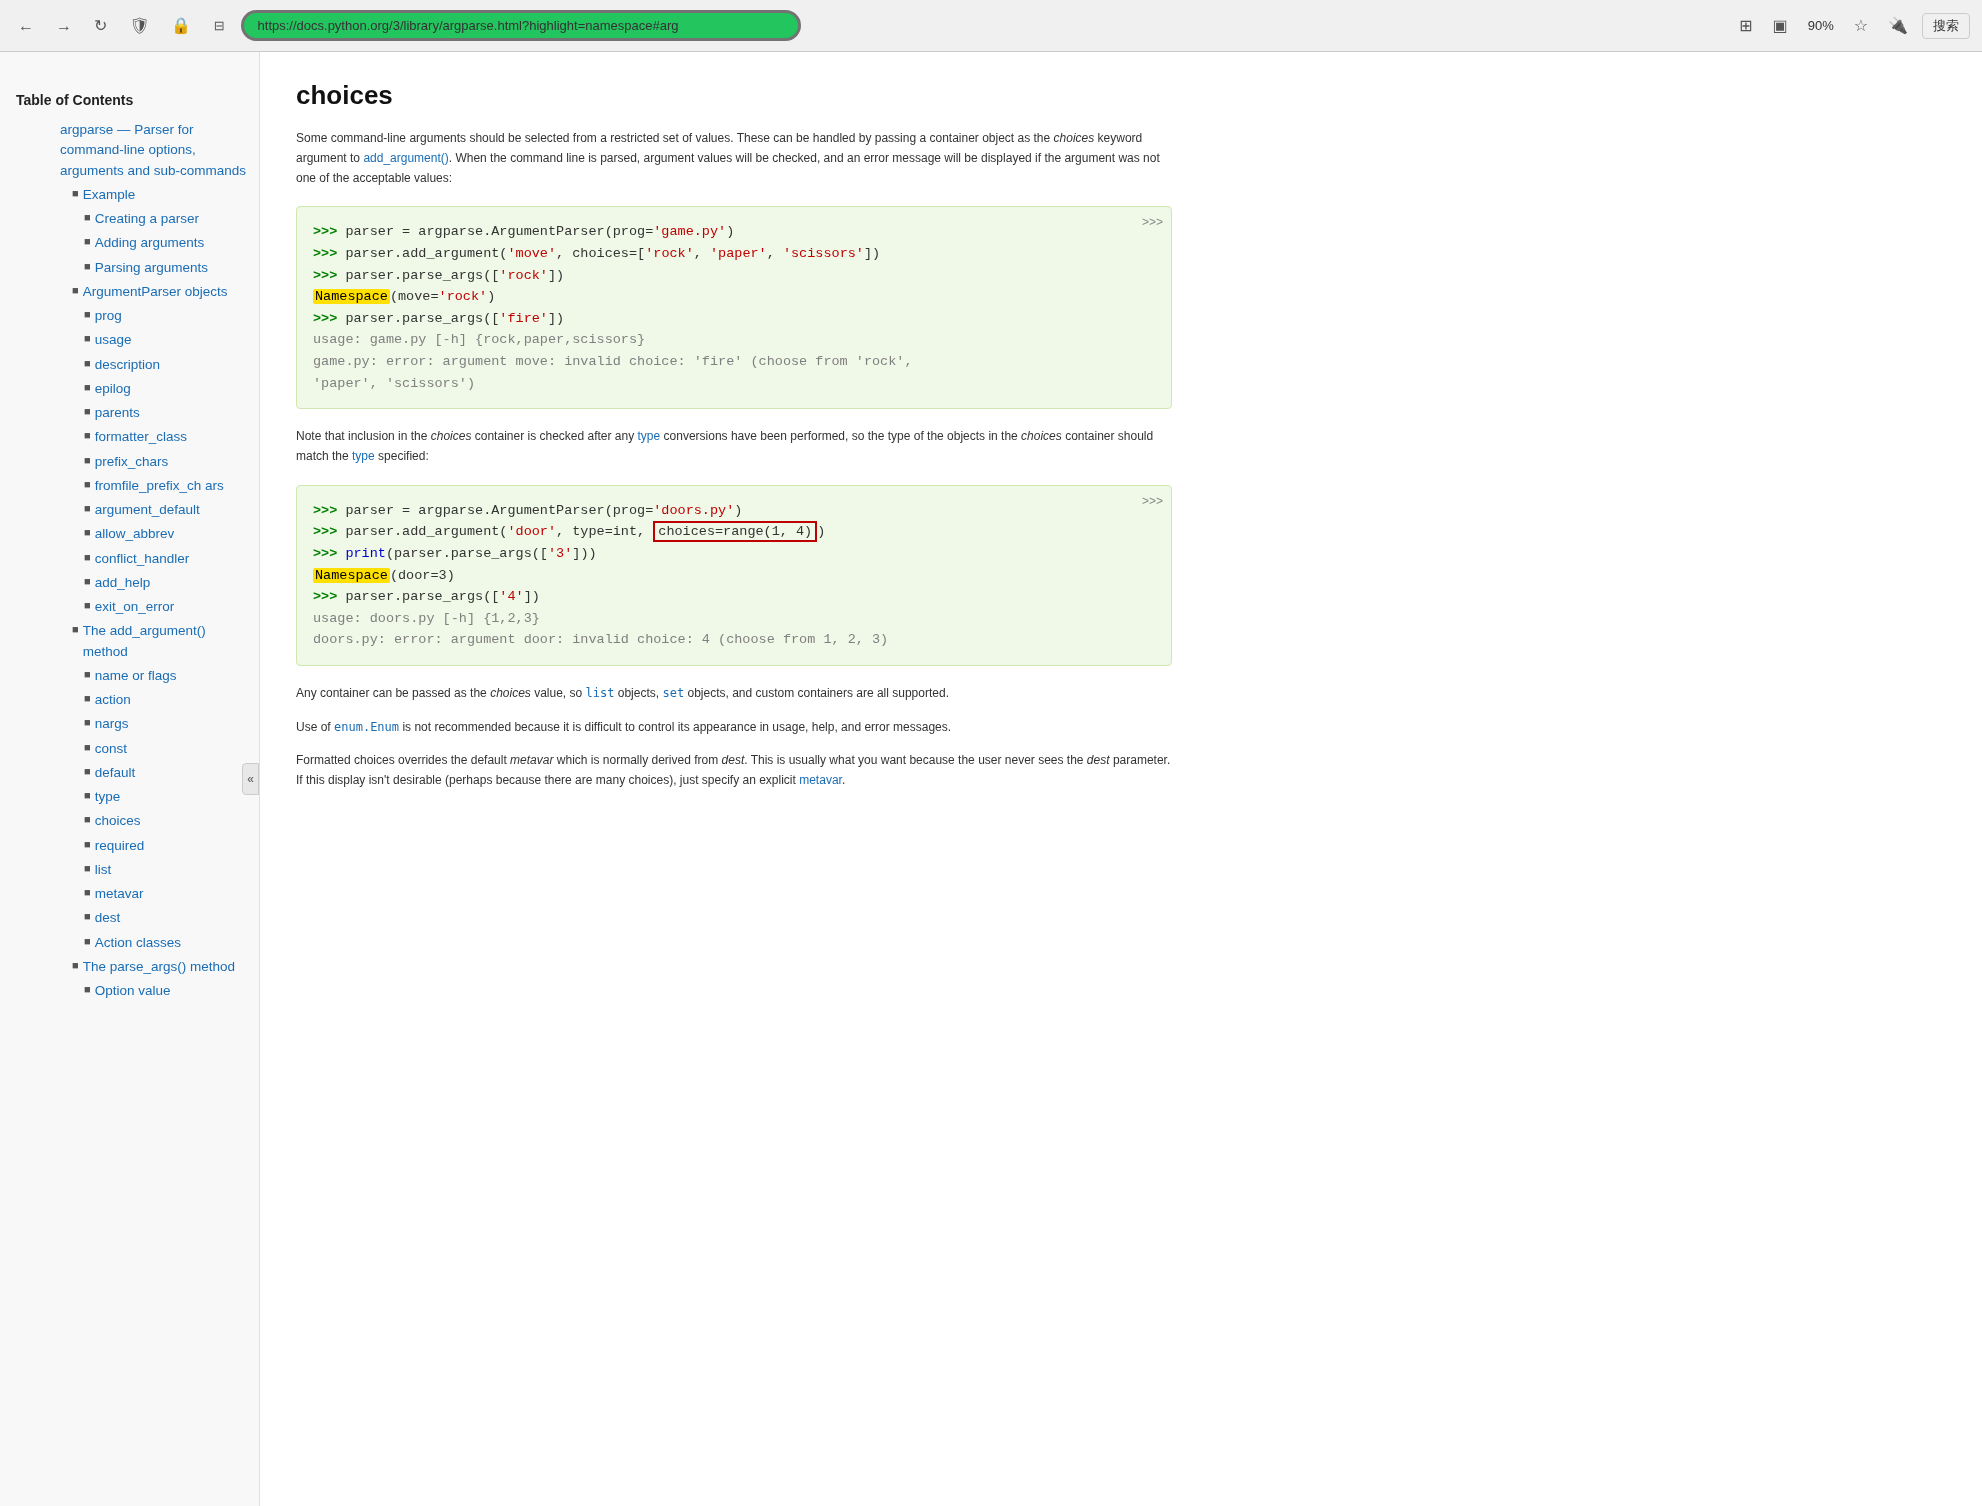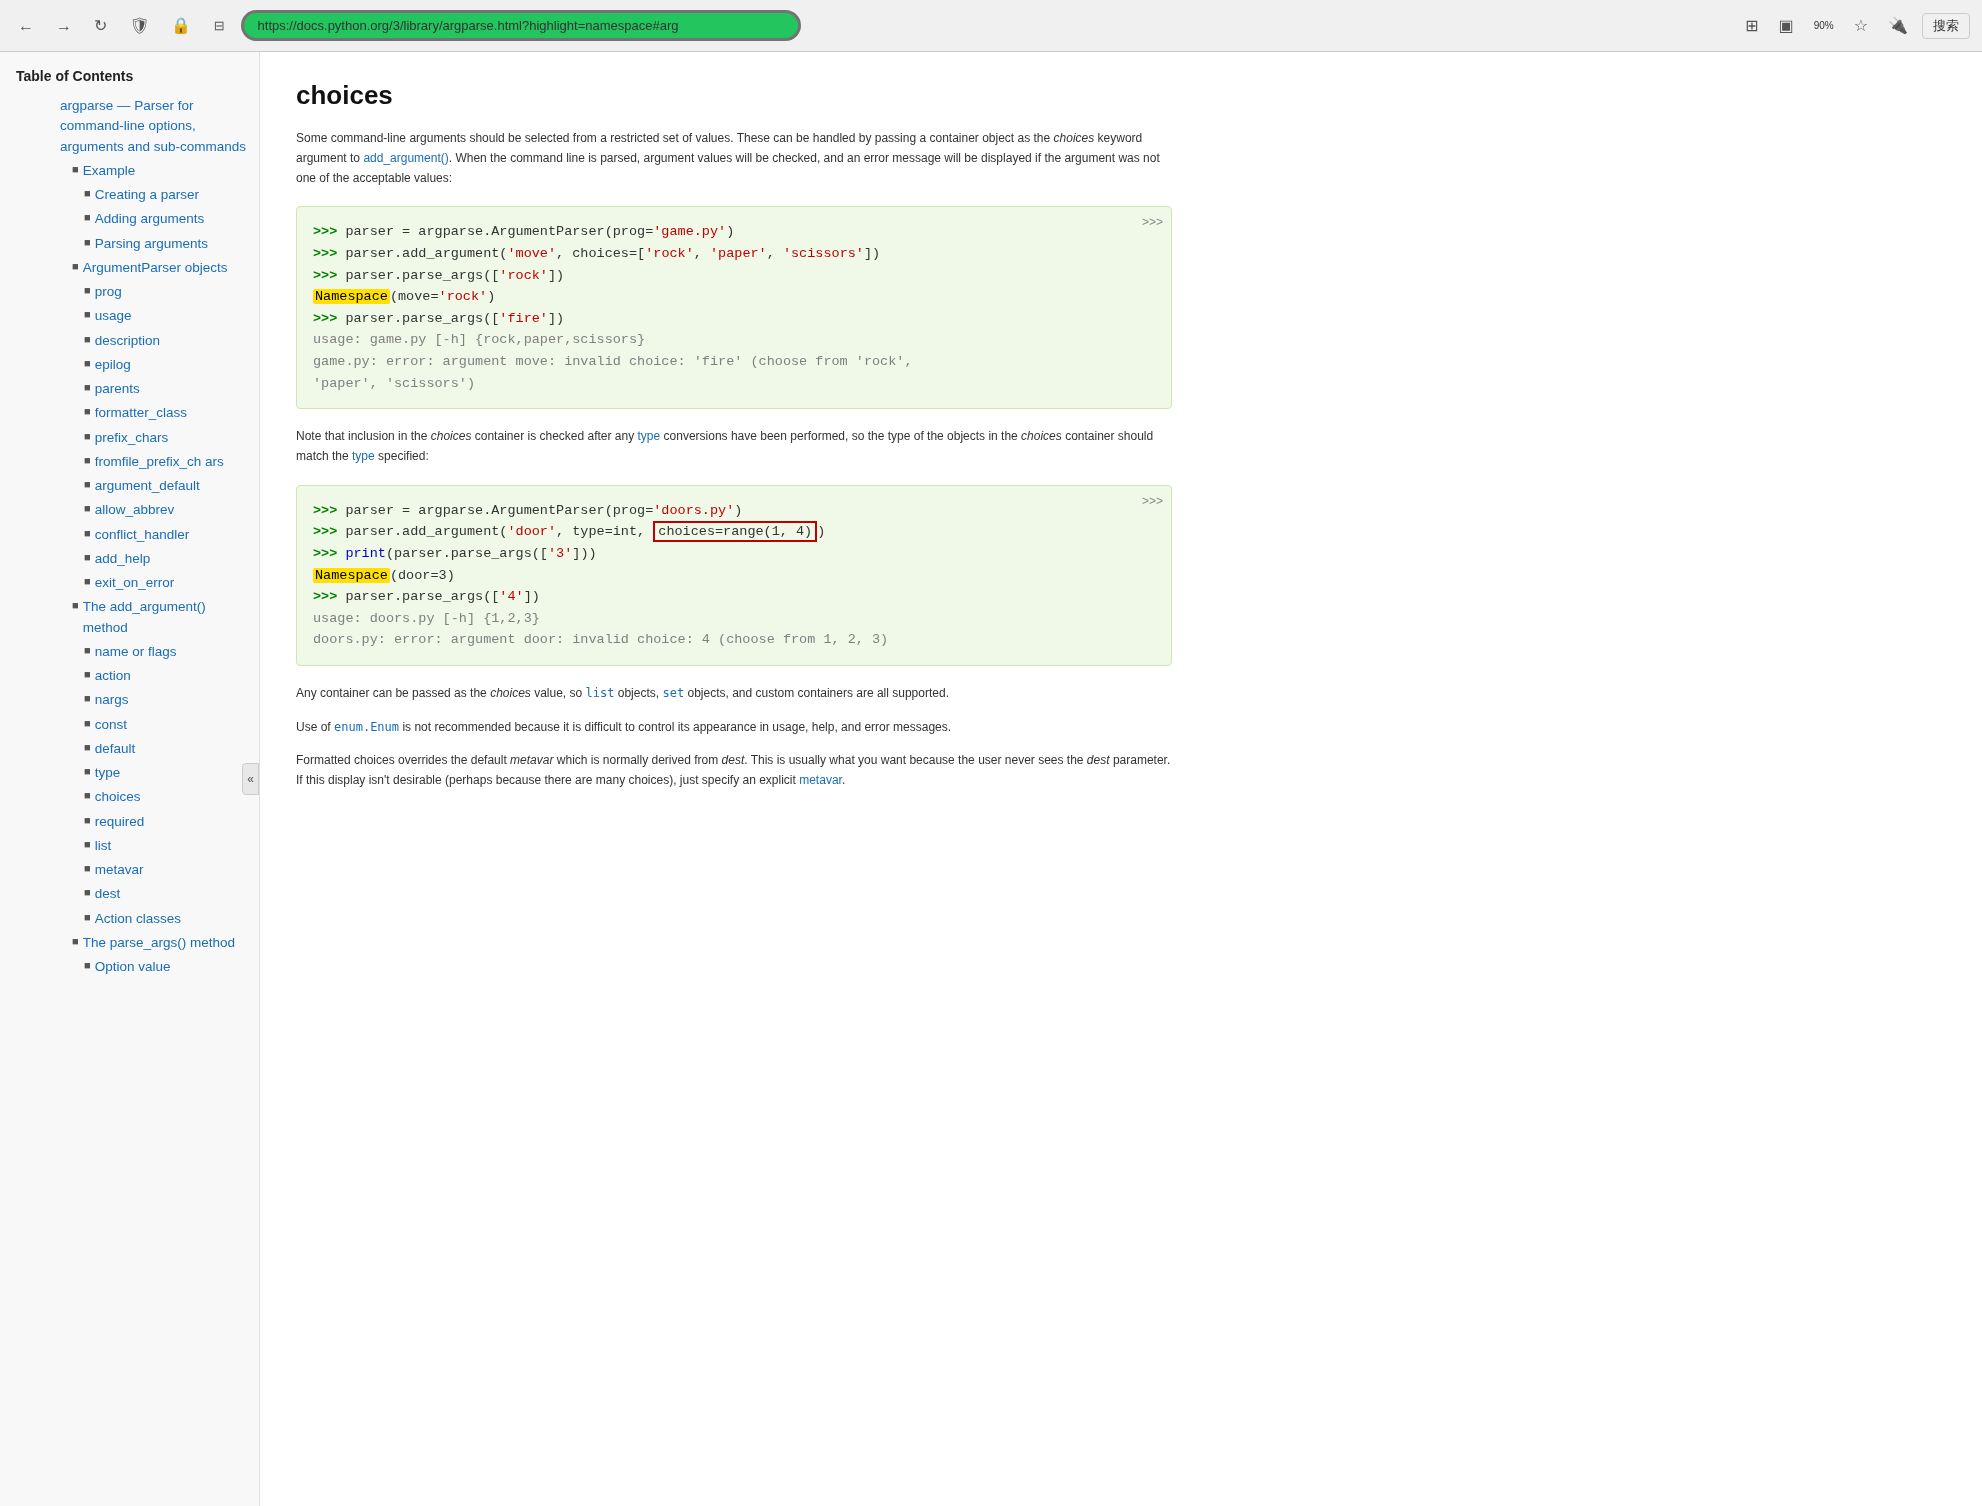--- a/index.html
+++ b/index.html
@@ -24,21 +24,21 @@
       border-radius: 20px;
       padding: 5px 14px;
       font-size: 13px;
       background: #22c55e;
       color: #333;
       max-width: 560px;
     }
     .browser-controls {
       display: flex; align-items: center; gap: 8px; margin-left: auto;
     }
-    .zoom-btn { background: none; border: none; font-size: 10px; color: #333; cursor: pointer; padding: 3px 6px; }
+    .zoom-btn { background: none; border: none; font-size: 13px; color: #333; cursor: pointer; padding: 3px 6px; }
     .icon-btn { background: none; border: none; font-size: 16px; cursor: pointer; color: #555; padding: 3px 6px; }
     .search-btn {
       background: none; border: 1px solid #ccc; border-radius: 4px; padding: 3px 10px; font-size: 13px; cursor: pointer; color: #333;
     }
 
     
     .page-container {
       display: flex;
       height: calc(100vh - 52px);
       overflow: hidden;
@@ -53,20 +53,21 @@
       overflow-y: auto;
       padding: 16px 12px 16px 16px;
       font-size: 13.5px;
       position: relative;
     }
     .sidebar h3 {
       font-size: 14px;
       font-weight: 700;
       margin-bottom: 10px;
       color: #222;
+      margin-top: 24px;
     }
     .sidebar-link {
       color: #1a6db5;
       text-decoration: none;
       display: block;
       padding: 1px 0;
       font-size: 13.5px;
       line-height: 1.5;
     }
     .sidebar-item {

